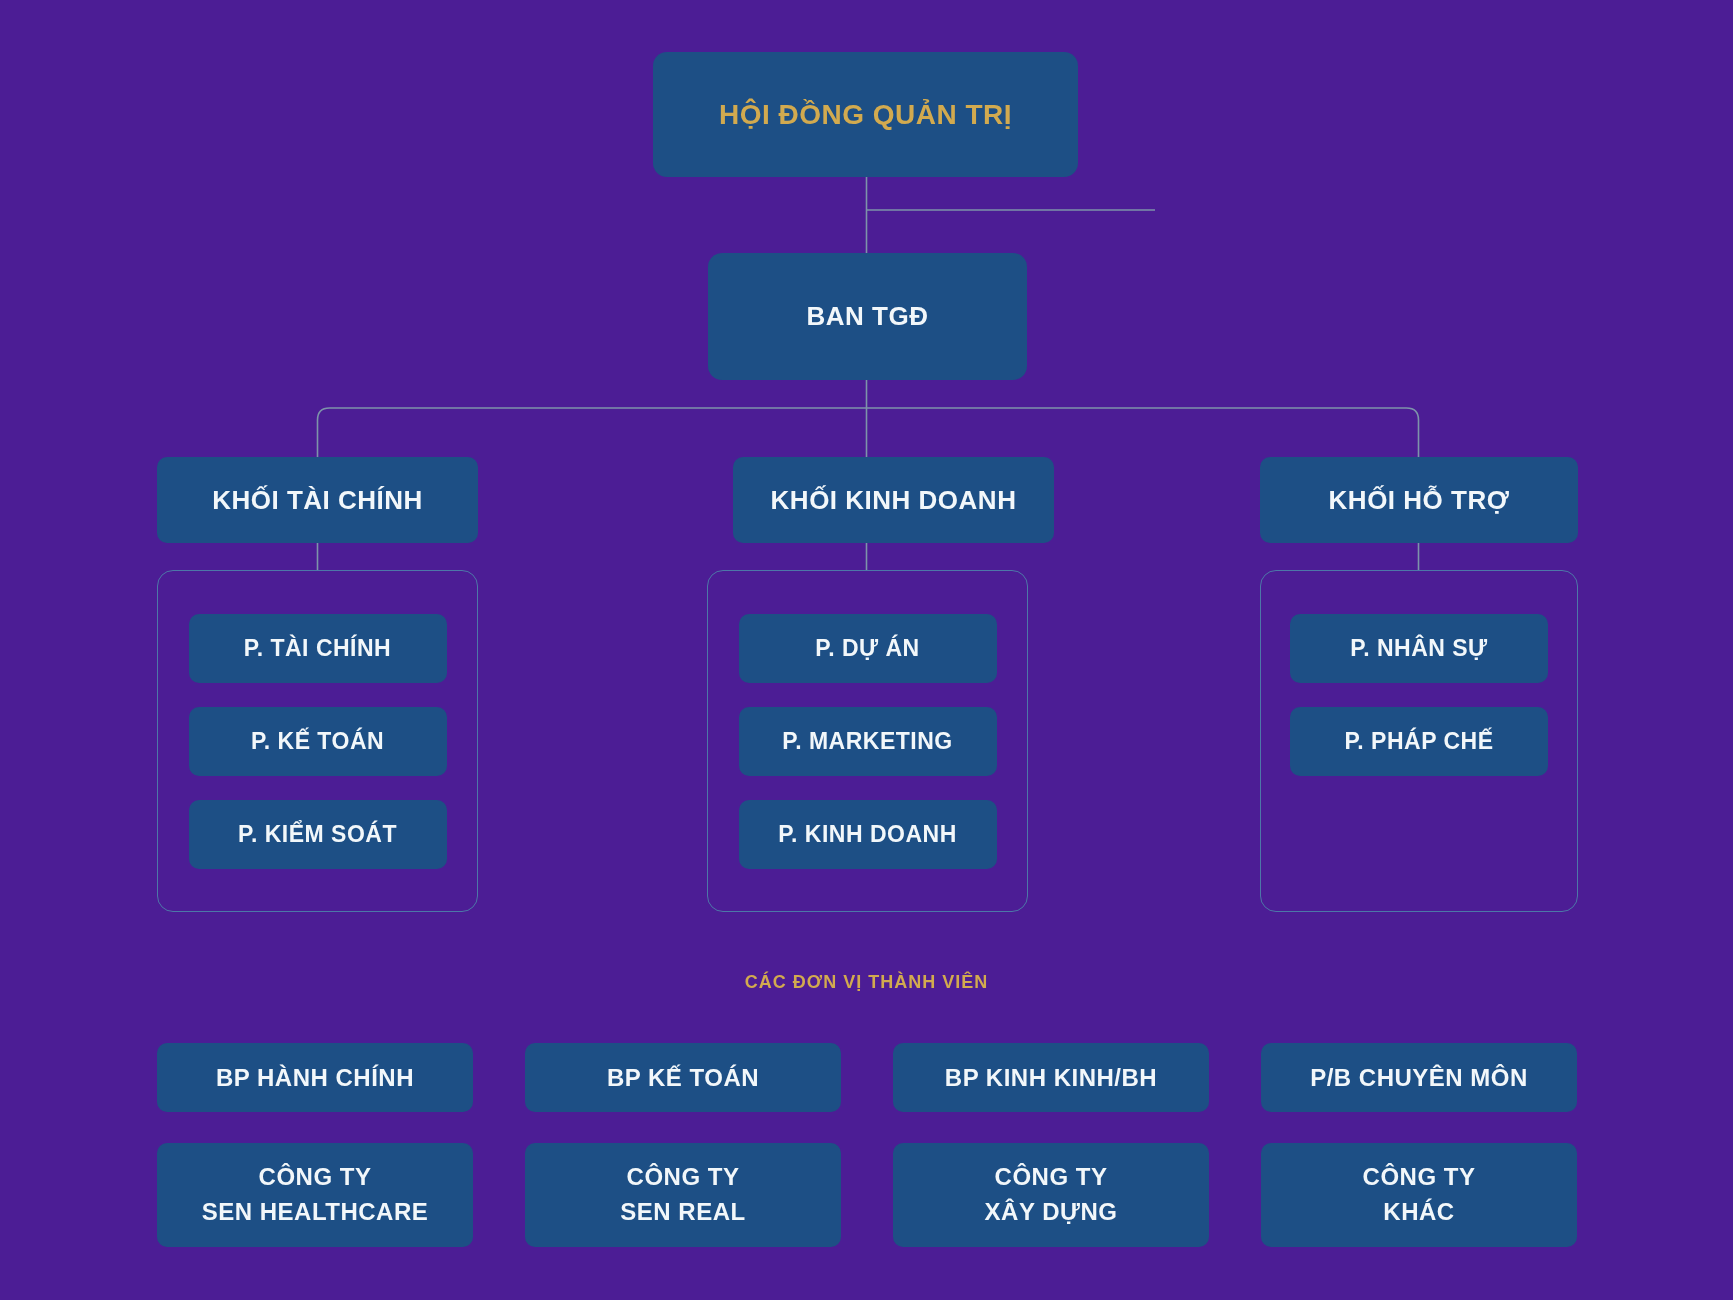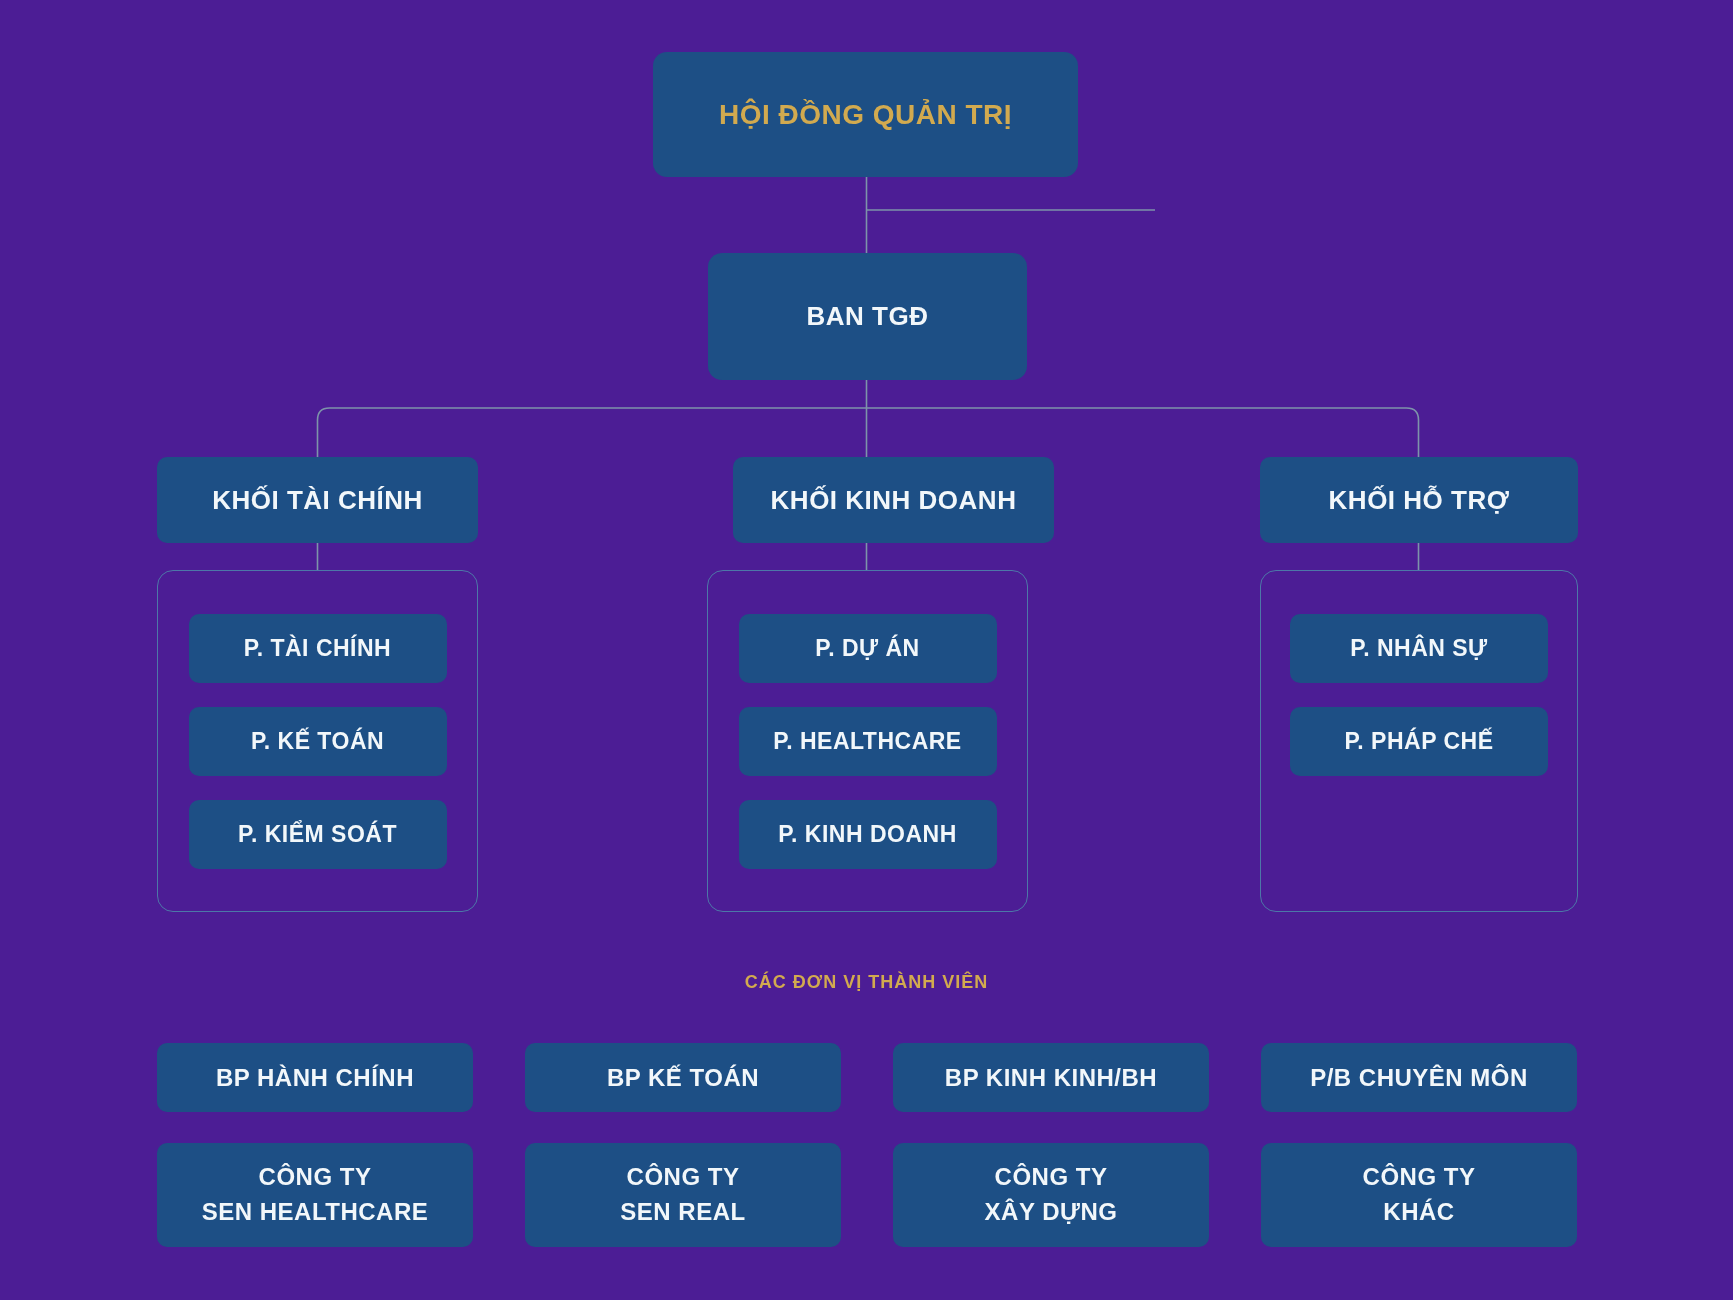--- a/index.html
+++ b/index.html
@@ -131,21 +131,21 @@
   <div class="box div-head col-2">KHỐI HỖ TRỢ</div>
 
   <div class="dept-container col-0">
     <div class="dept-box">P. TÀI CHÍNH</div>
     <div class="dept-box">P. KẾ TOÁN</div>
     <div class="dept-box">P. KIỂM SOÁT</div>
   </div>
 
   <div class="dept-container col-1">
     <div class="dept-box">P. DỰ ÁN</div>
-    <div class="dept-box">P. HEALTHCARE</div>
+    <div class="dept-box">P. MARKETING</div>
     <div class="dept-box">P. KINH DOANH</div>
   </div>
 
   <div class="dept-container col-2">
     <div class="dept-box">P. NHÂN SỰ</div>
     <div class="dept-box">P. PHÁP CHẾ</div>
   </div>
 
   <div class="members-heading">CÁC ĐƠN VỊ THÀNH VIÊN</div>
 

